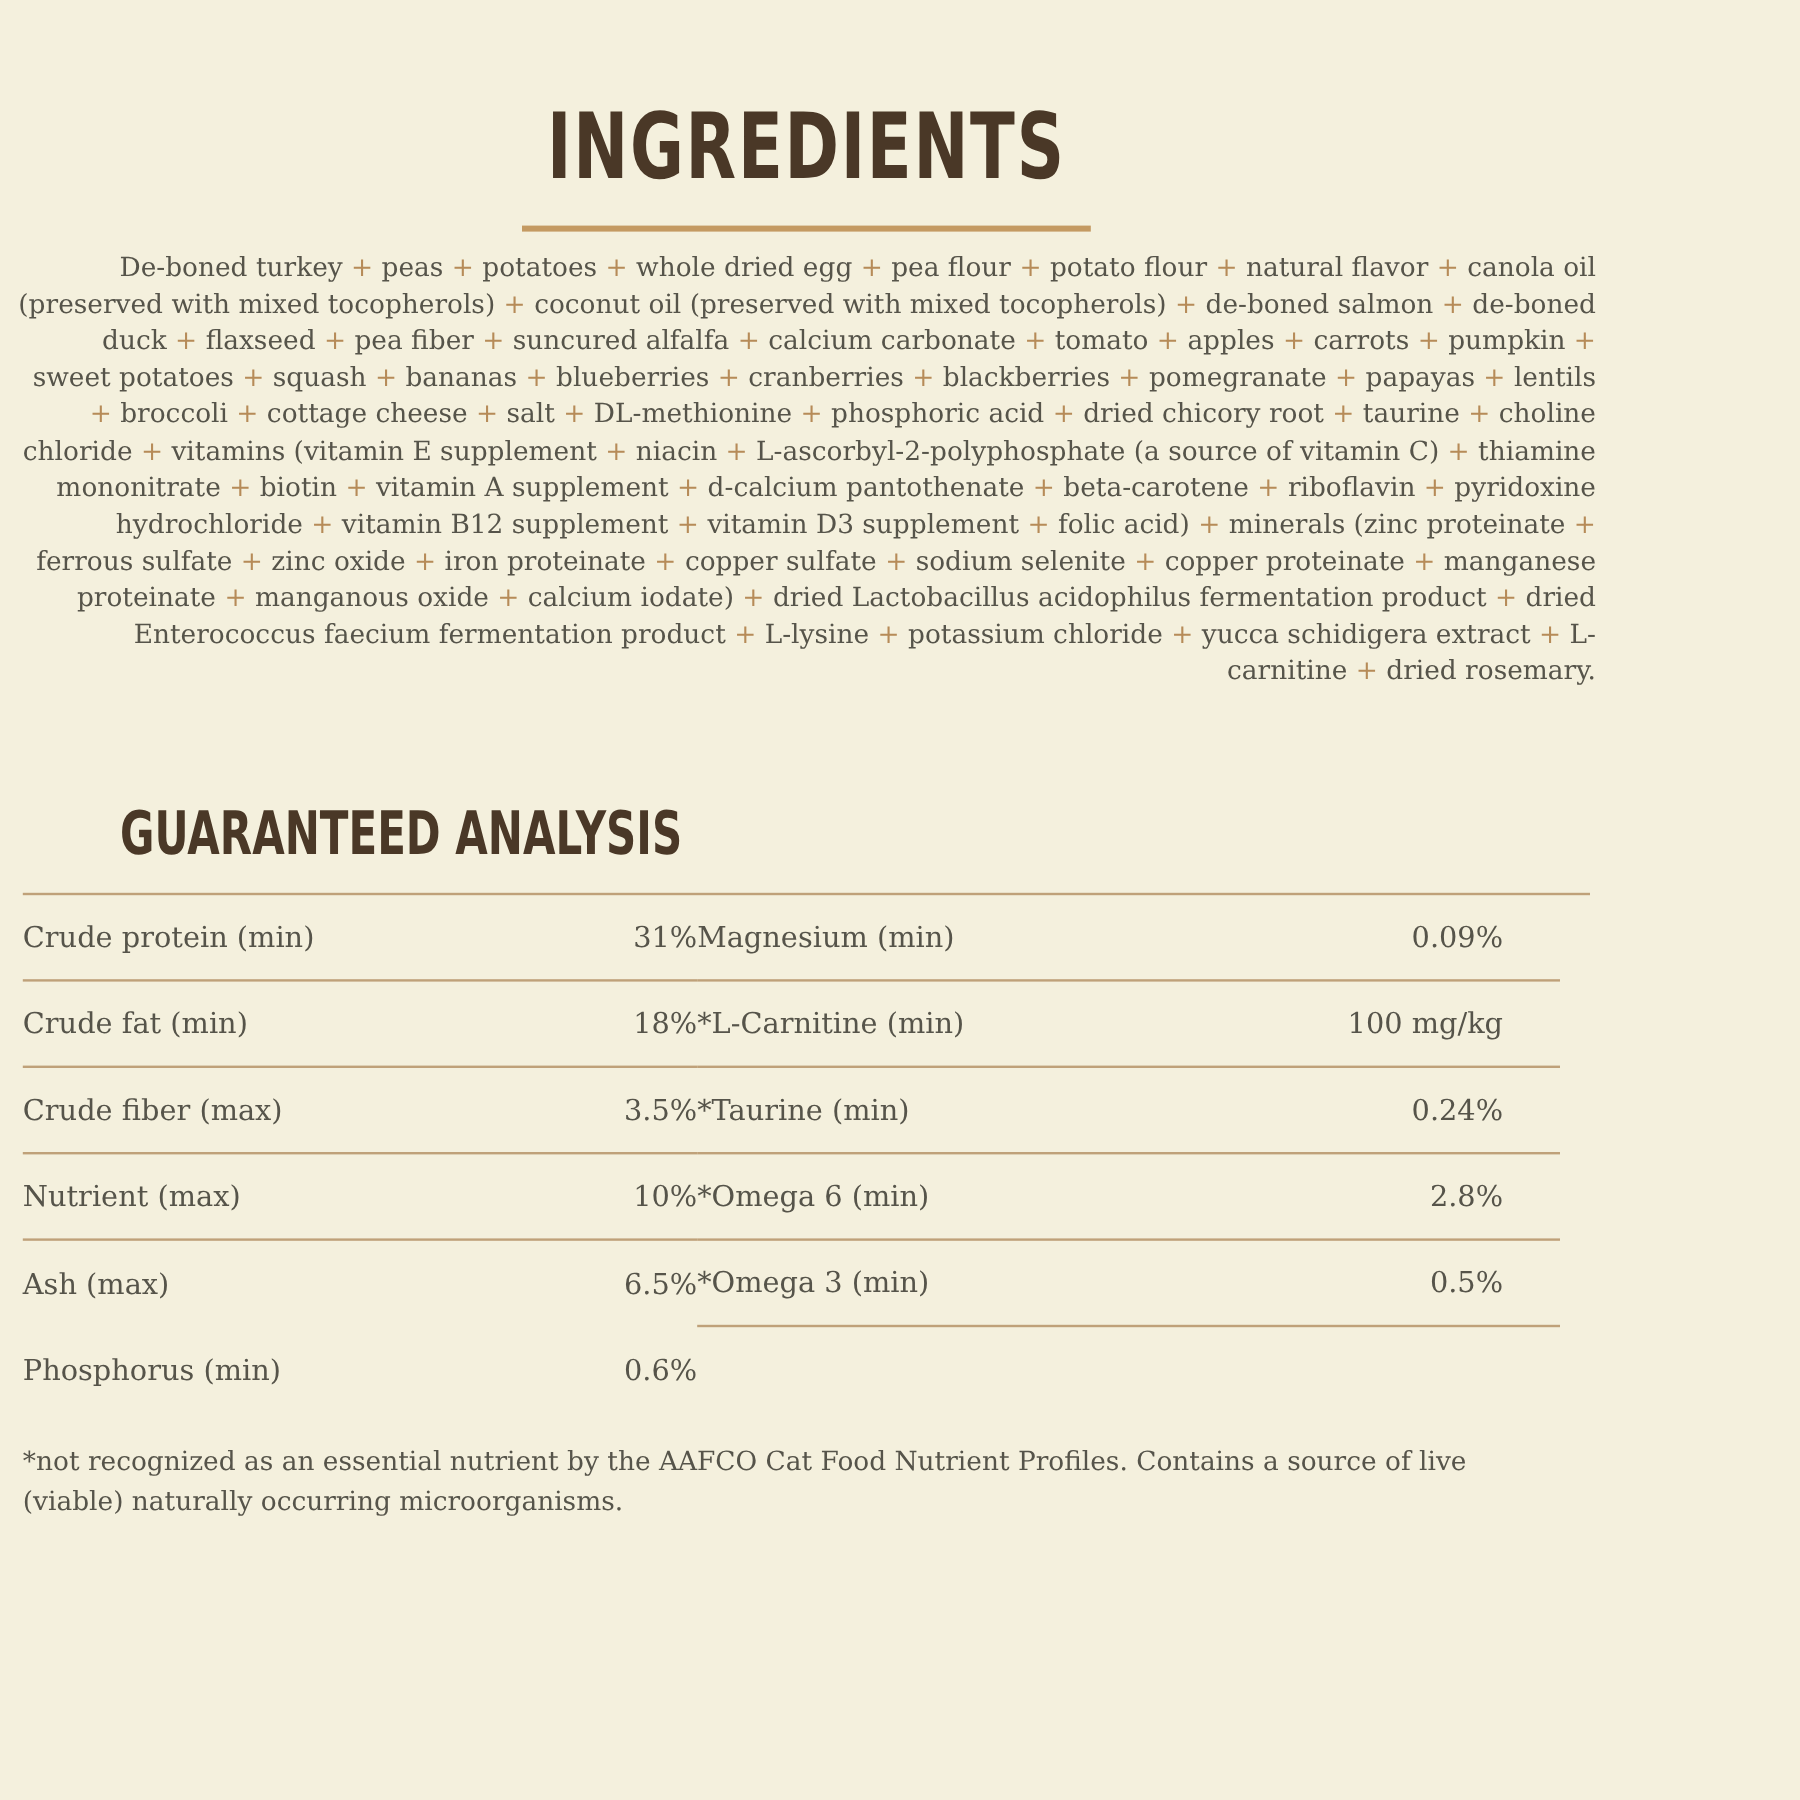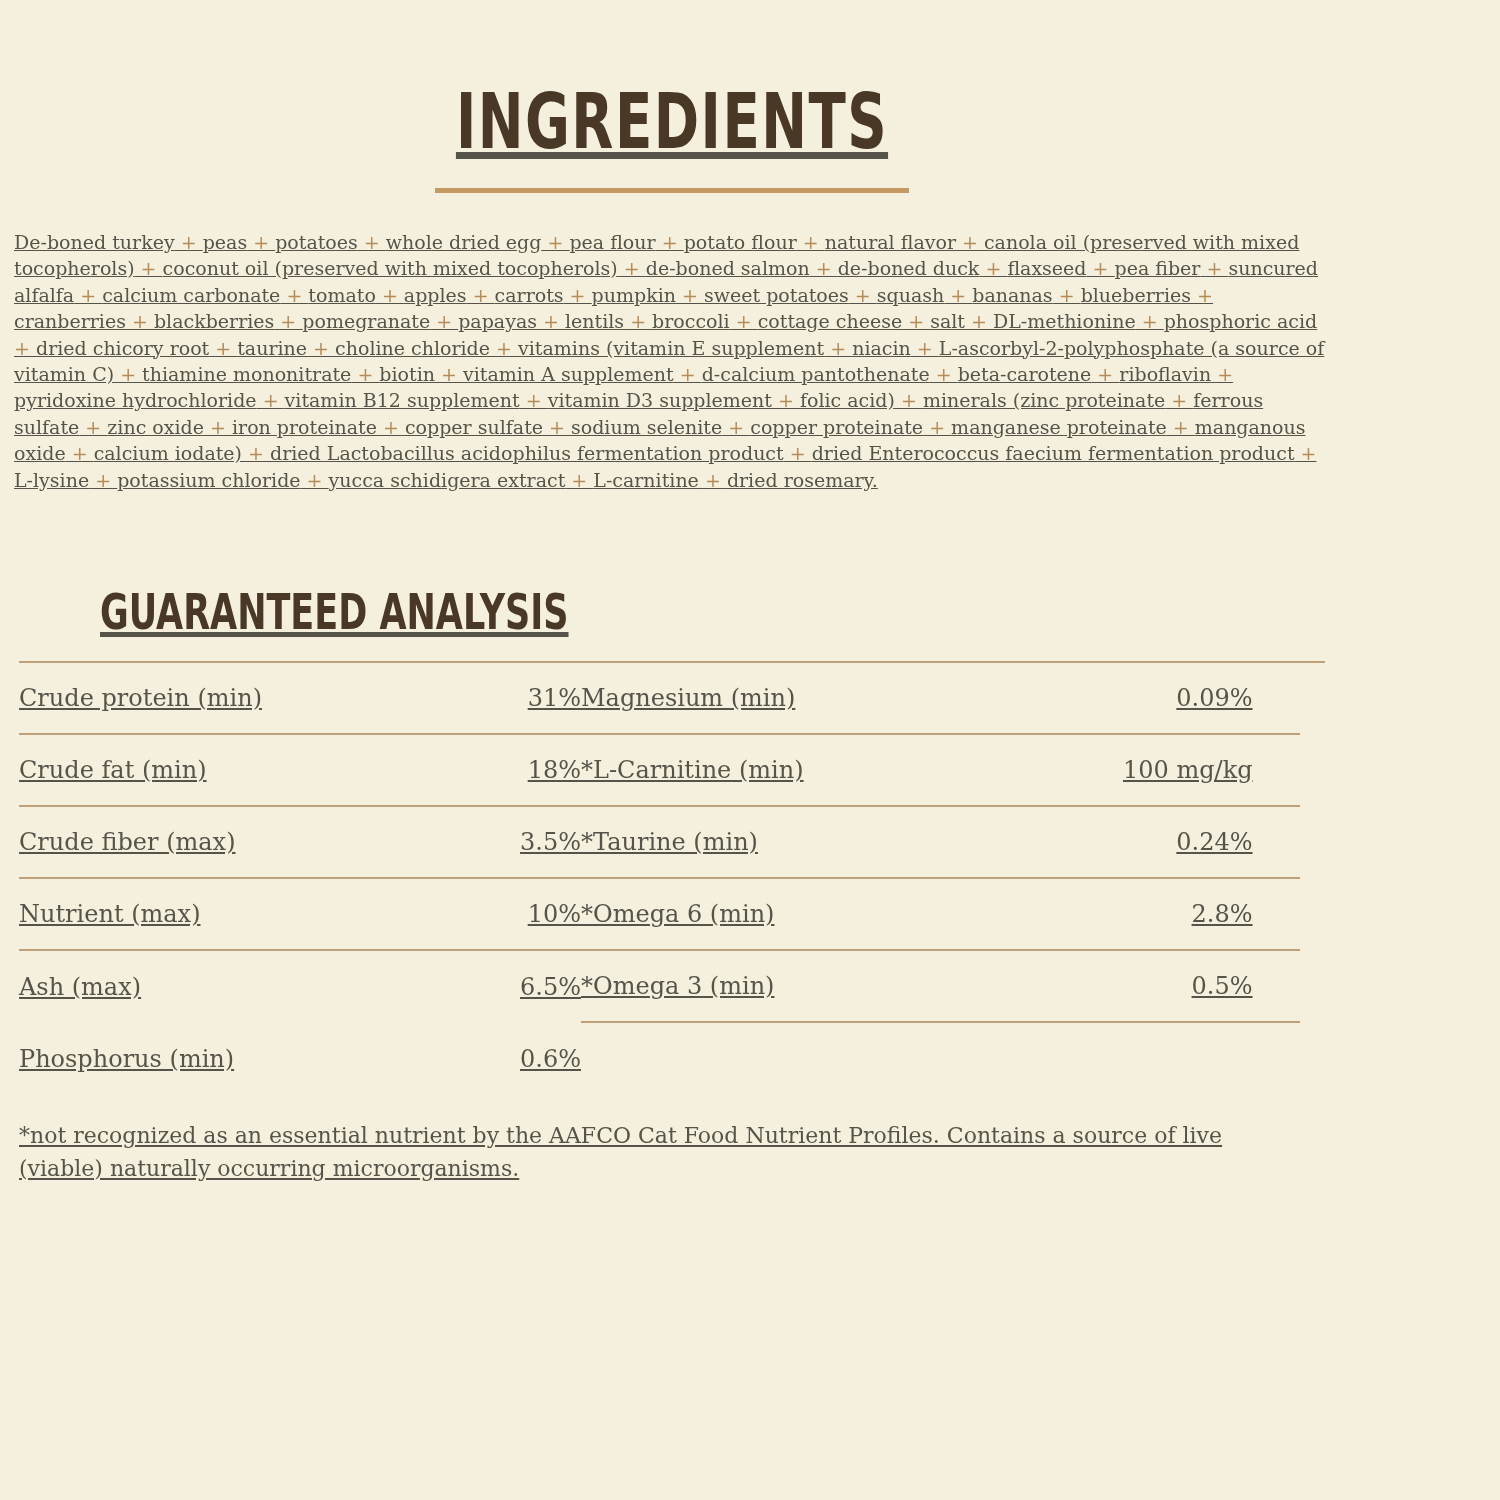--- a/index.html
+++ b/index.html
@@ -11,43 +11,42 @@
     --sep:#bfa179;
   }
   *{margin:0;padding:0;box-sizing:border-box;}
   html,body{background:var(--bg);}
   .page{
     width:1344px;height:1500px;
     background:var(--bg);
     font-family:"DejaVu Serif", serif;
     color:var(--body);
     overflow:hidden;
-    text-decoration:underline;
   }
   .ing-title{
     margin-top:84px;
     text-align:center;
     font-family:"DejaVu Sans", sans-serif;
     font-weight:700;
     font-size:76px;
     line-height:1.0;
     letter-spacing:2px;
     color:var(--heading);
     transform:scaleX(0.72);
   }
   .ing-rule{
     width:474px;height:5px;
     background:var(--rule);
     margin:28px auto 0 auto;
   }
   .ing-text{
     width:1316px;
-    margin:36px auto 0 auto;
-    text-align:left;
-    font-size:19px;
+    margin:16px auto 0 auto;
+    text-align:right;
+    font-size:22px;
     line-height:1.39;
   }
   .plus{color:var(--plus);}
   .ga-title{
     margin:94px 0 0 100px;
     font-family:"DejaVu Sans", sans-serif;
     font-weight:700;
     font-size:50px;
     line-height:1.0;
     color:var(--heading);

